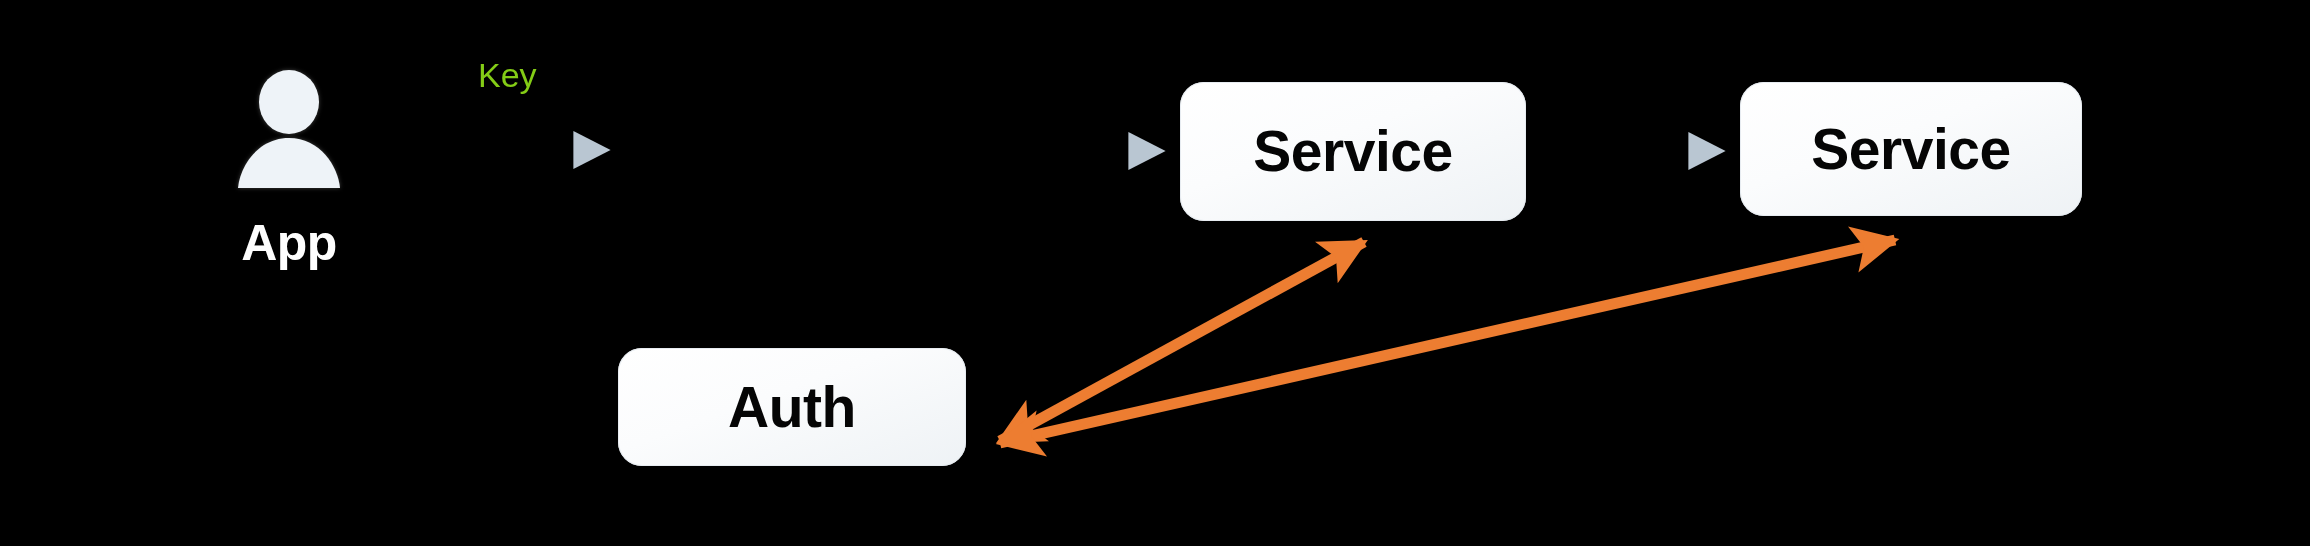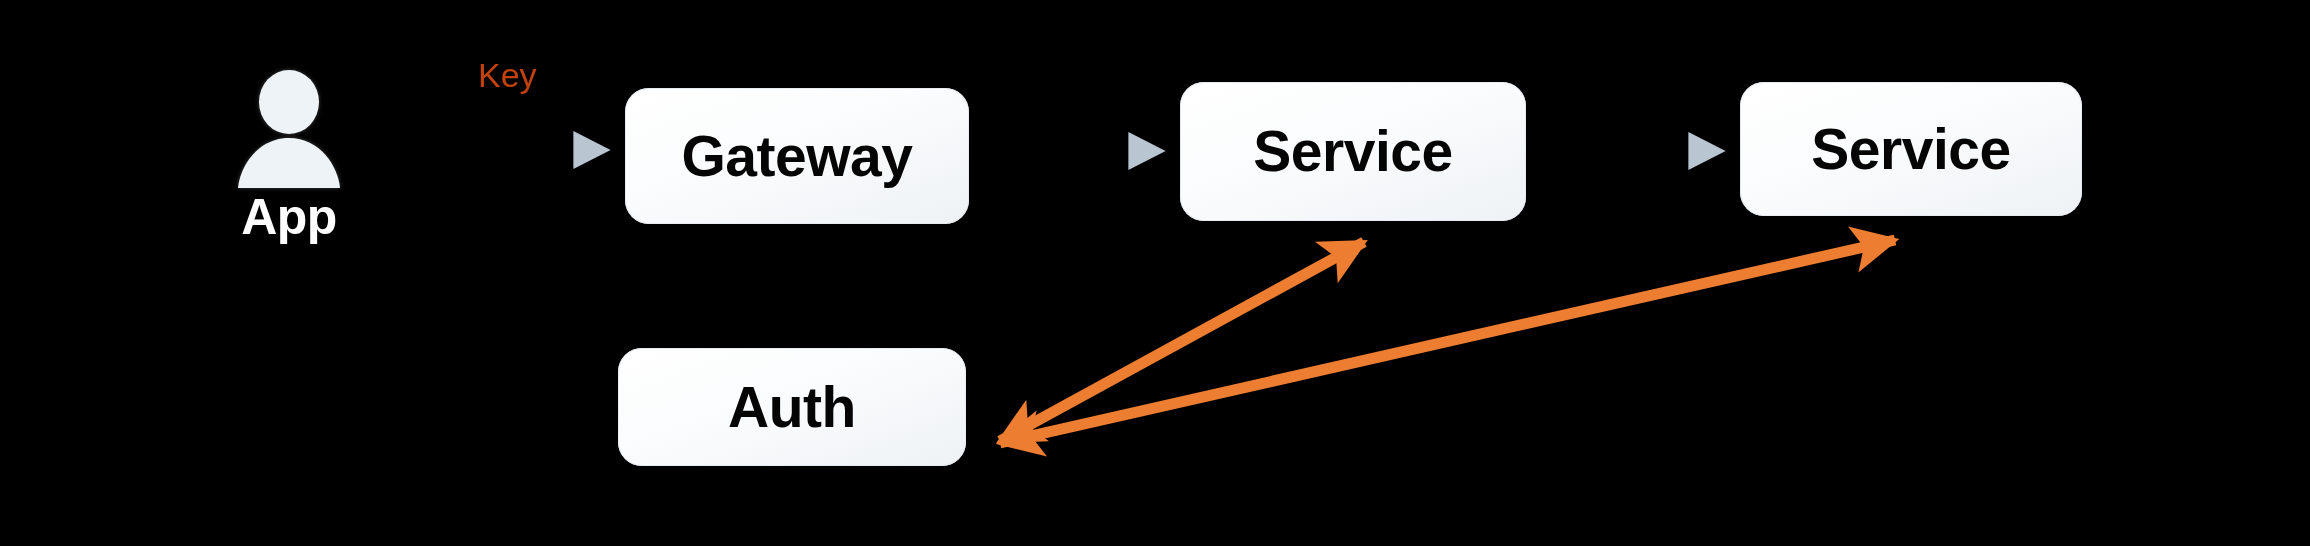--- a/index.html
+++ b/index.html
@@ -70,38 +70,38 @@
     flex-direction: column;
     align-items: center;
   }
   #actor-app-icon {
     width: 110px;
     height: 122px;
     position: relative;
     filter: drop-shadow(0 0 2px rgba(255,255,255,0.25));
   }
   #actor-app-label {
-    margin-top: 0;
+    margin-top: 26px;
     font-family: "Liberation Sans", sans-serif;
     font-weight: bold;
     font-size: 50px;
     color: #fdfdfd;
     line-height: 1;
     letter-spacing: -0.5px;
   }
 
   
   #edge-label-key {
     position: absolute;
     left: 478px;
     top: 58px;
     font-family: "Liberation Sans", sans-serif;
     font-size: 34px;
     font-weight: normal;
-    color: #c2410c;
+    color: #84cc16;
     white-space: nowrap;
     line-height: 1;
   }
 </style>
 </head>
 <body>
 
 <div id="canvas">
 
   <svg id="connectors" viewBox="0 0 2310 546" width="2310" height="546">
@@ -148,23 +148,20 @@
       <svg viewBox="0 0 110 122" width="110" height="122">
         <ellipse cx="55" cy="32" rx="30" ry="32" fill="#eef3f8"></ellipse>
         <path d="M55 68 C 24 68, 6 96, 4 118 L 106 118 C 104 96, 86 68, 55 68 Z" fill="#eef3f8"></path>
       </svg>
     </div>
     <div id="actor-app-label">App</div>
   </div>
 
   <div id="edge-label-key">Key</div>
 
-  <div class="node-box" id="node-gateway">
-    <span class="node-label">Gateway</span>
-  </div>
 
   <div class="node-box" id="node-service-1">
     <span class="node-label">Service</span>
   </div>
 
   <div class="node-box" id="node-service-2">
     <span class="node-label">Service</span>
   </div>
 
   <div class="node-box" id="node-auth">

